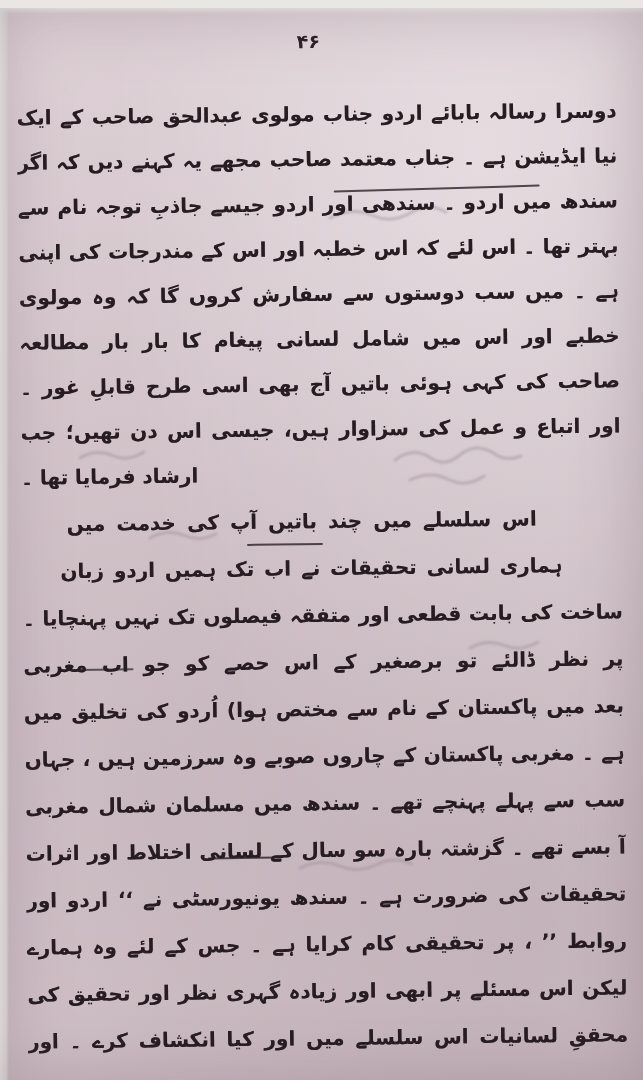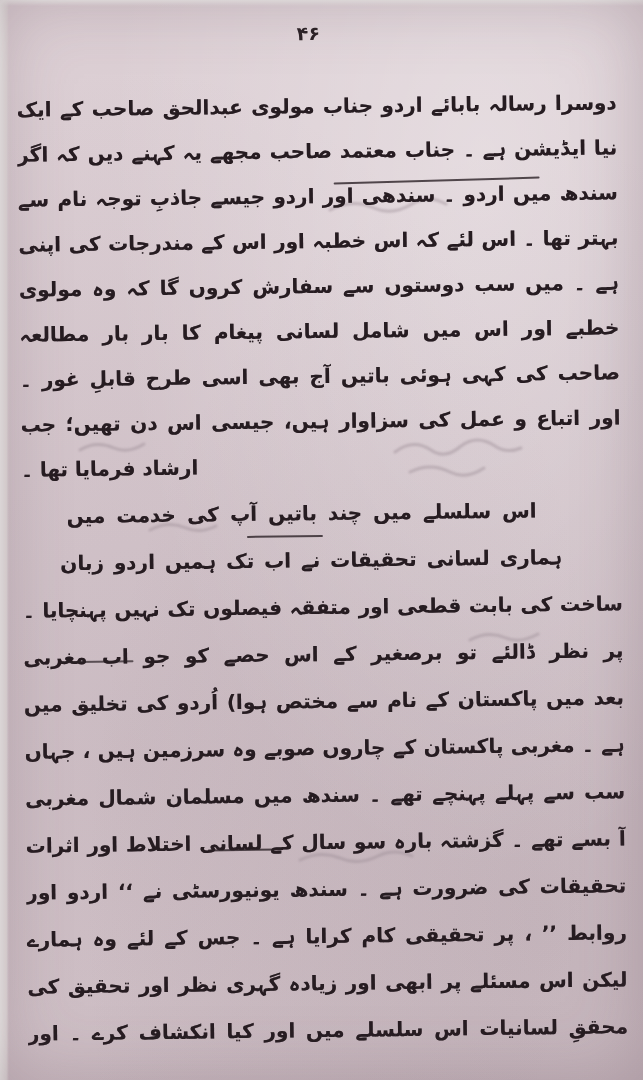--- a/index.html
+++ b/index.html
@@ -8,20 +8,21 @@
     font-family:"DejaVu Sans",sans-serif;
     background:#e9e6e3;
   }
   .page-scan{
     position:absolute;inset:0;
     background:
       radial-gradient(ellipse at 75% 15%, rgba(255,255,255,.30), transparent 55%),
       radial-gradient(ellipse at 20% 70%, rgba(125,100,112,.14), transparent 65%),
       radial-gradient(ellipse at 85% 85%, rgba(110,88,100,.16), transparent 60%),
       linear-gradient(160deg,#ddd0d5 0%,#d8cad0 45%,#d3c4ca 100%);
+    margin-top: 8px;
   }
   .vignette{position:absolute;inset:0;box-shadow:inset 0 0 70px rgba(92,70,82,.28);pointer-events:none;}
   .scan-edge-left{position:absolute;left:0;top:0;bottom:0;width:9px;background:linear-gradient(90deg,#efedeb,#e3dcdc 70%,rgba(227,220,220,0));}
   .scan-edge-top{position:absolute;left:0;top:0;right:0;height:6px;background:linear-gradient(#f0eeec,rgba(240,238,236,0));}
   .tilt{position:absolute;inset:0;transform:rotate(-0.7deg);transform-origin:50% 50%;}
   .page-number{
     position:absolute;top:22px;left:0;right:14px;text-align:center;
     font-size:19px;font-weight:700;color:#2a2125;letter-spacing:2px;
   }
   .para{position:absolute;left:22px;right:21px;color:#261c21;}

